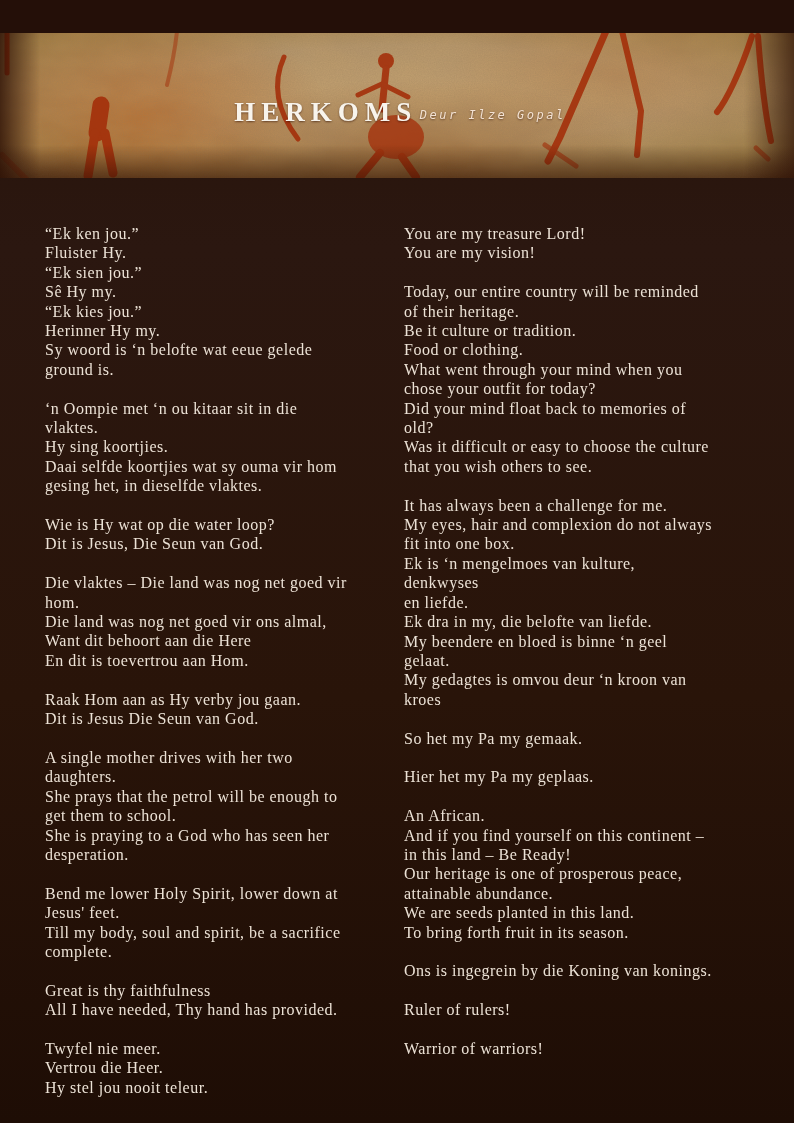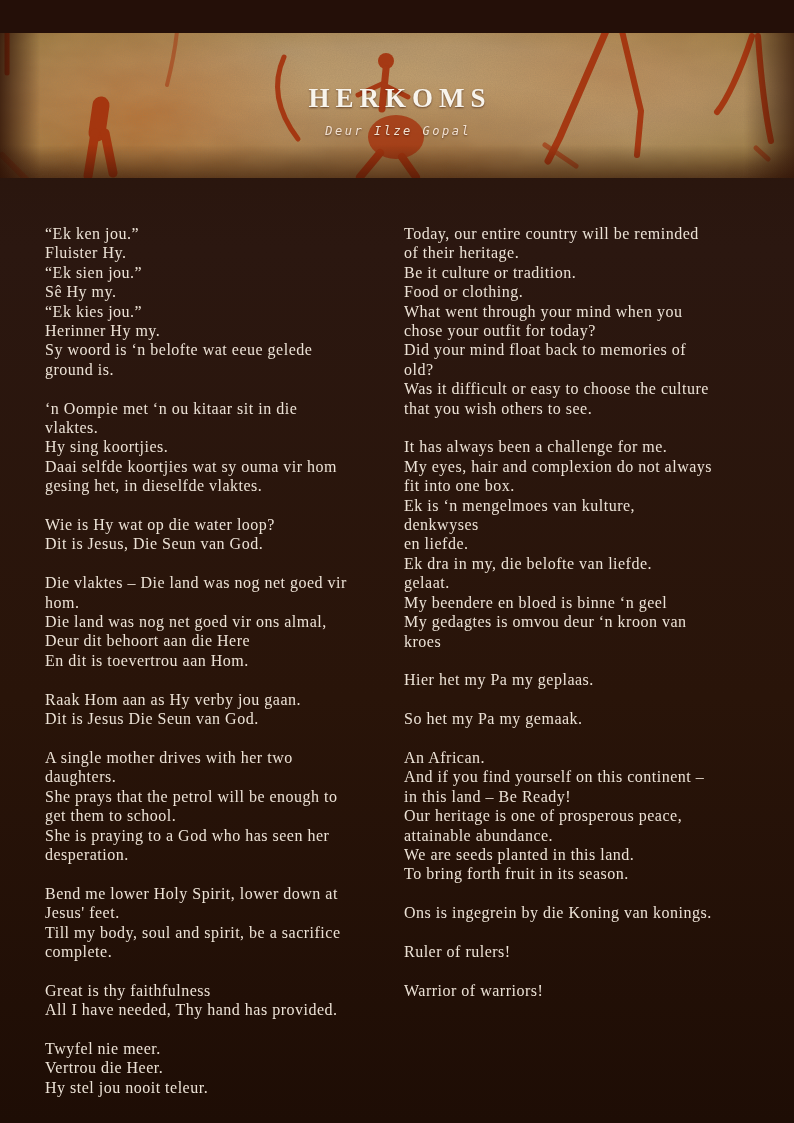--- a/index.html
+++ b/index.html
@@ -27,21 +27,21 @@
     left: 0; top: 33px;
     width: 794px; height: 145px;
     overflow: hidden;
   }
   .banner svg { position: absolute; left: 0; top: 0; }
   .banner-text {
     position: absolute;
     left: 0; top: 0;
     width: 100%; height: 100%;
     display: flex;
-    flex-direction: column;
+    flex-direction: row;
     align-items: center;
     justify-content: center;
     padding-top: 12px;
     box-sizing: border-box;
     text-align: center;
   }
   h1.title {
     margin: 0;
     font-family: "Liberation Serif", "DejaVu Serif", serif;
     font-weight: 700;
@@ -192,21 +192,21 @@
           <div class="line">gesing het, in dieselfde vlaktes.</div>
         </div>
         <div class="stanza">
           <div class="line">Wie is Hy wat op die water loop?</div>
           <div class="line">Dit is Jesus, Die Seun van God.</div>
         </div>
         <div class="stanza">
           <div class="line">Die vlaktes – Die land was nog net goed vir</div>
           <div class="line">hom.</div>
           <div class="line">Die land was nog net goed vir ons almal,</div>
-          <div class="line">Deur dit behoort aan die Here</div>
+          <div class="line">Want dit behoort aan die Here</div>
           <div class="line">En dit is toevertrou aan Hom.</div>
         </div>
         <div class="stanza">
           <div class="line">Raak Hom aan as Hy verby jou gaan.</div>
           <div class="line">Dit is Jesus Die Seun van God.</div>
         </div>
         <div class="stanza">
           <div class="line">A single mother drives with her two</div>
           <div class="line">daughters.</div>
           <div class="line">She prays that the petrol will be enough to</div>
@@ -224,48 +224,52 @@
           <div class="line">Great is thy faithfulness</div>
           <div class="line">All I have needed, Thy hand has provided.</div>
         </div>
         <div class="stanza">
           <div class="line">Twyfel nie meer.</div>
           <div class="line">Vertrou die Heer.</div>
           <div class="line">Hy stel jou nooit teleur.</div>
         </div>
       </div>
     <div class="col">
+        <div class="stanza">
+          <div class="line">You are my treasure Lord!</div>
+          <div class="line">You are my vision!</div>
+        </div>
         <div class="stanza">
           <div class="line">Today, our entire country will be reminded</div>
           <div class="line">of their heritage.</div>
           <div class="line">Be it culture or tradition.</div>
           <div class="line">Food or clothing.</div>
           <div class="line">What went through your mind when you</div>
           <div class="line">chose your outfit for today?</div>
           <div class="line">Did your mind float back to memories of</div>
           <div class="line">old?</div>
           <div class="line">Was it difficult or easy to choose the culture</div>
           <div class="line">that you wish others to see.</div>
         </div>
         <div class="stanza">
           <div class="line">It has always been a challenge for me.</div>
           <div class="line">My eyes, hair and complexion do not always</div>
           <div class="line">fit into one box.</div>
           <div class="line">Ek is ‘n mengelmoes van kulture, denkwyses</div>
           <div class="line">en liefde.</div>
           <div class="line">Ek dra in my, die belofte van liefde.</div>
+          <div class="line">My beendere en bloed is binne ‘n geel</div>
           <div class="line">gelaat.</div>
-          <div class="line">My beendere en bloed is binne ‘n geel</div>
           <div class="line">My gedagtes is omvou deur ‘n kroon van kroes</div>
         </div>
         <div class="stanza">
+          <div class="line">So het my Pa my gemaak.</div>
+        </div>
+        <div class="stanza">
           <div class="line">Hier het my Pa my geplaas.</div>
-        </div>
-        <div class="stanza">
-          <div class="line">So het my Pa my gemaak.</div>
         </div>
         <div class="stanza">
           <div class="line">An African.</div>
           <div class="line">And if you find yourself on this continent –</div>
           <div class="line">in this land – Be Ready!</div>
           <div class="line">Our heritage is one of prosperous peace,</div>
           <div class="line">attainable abundance.</div>
           <div class="line">We are seeds planted in this land.</div>
           <div class="line">To bring forth fruit in its season.</div>
         </div>

